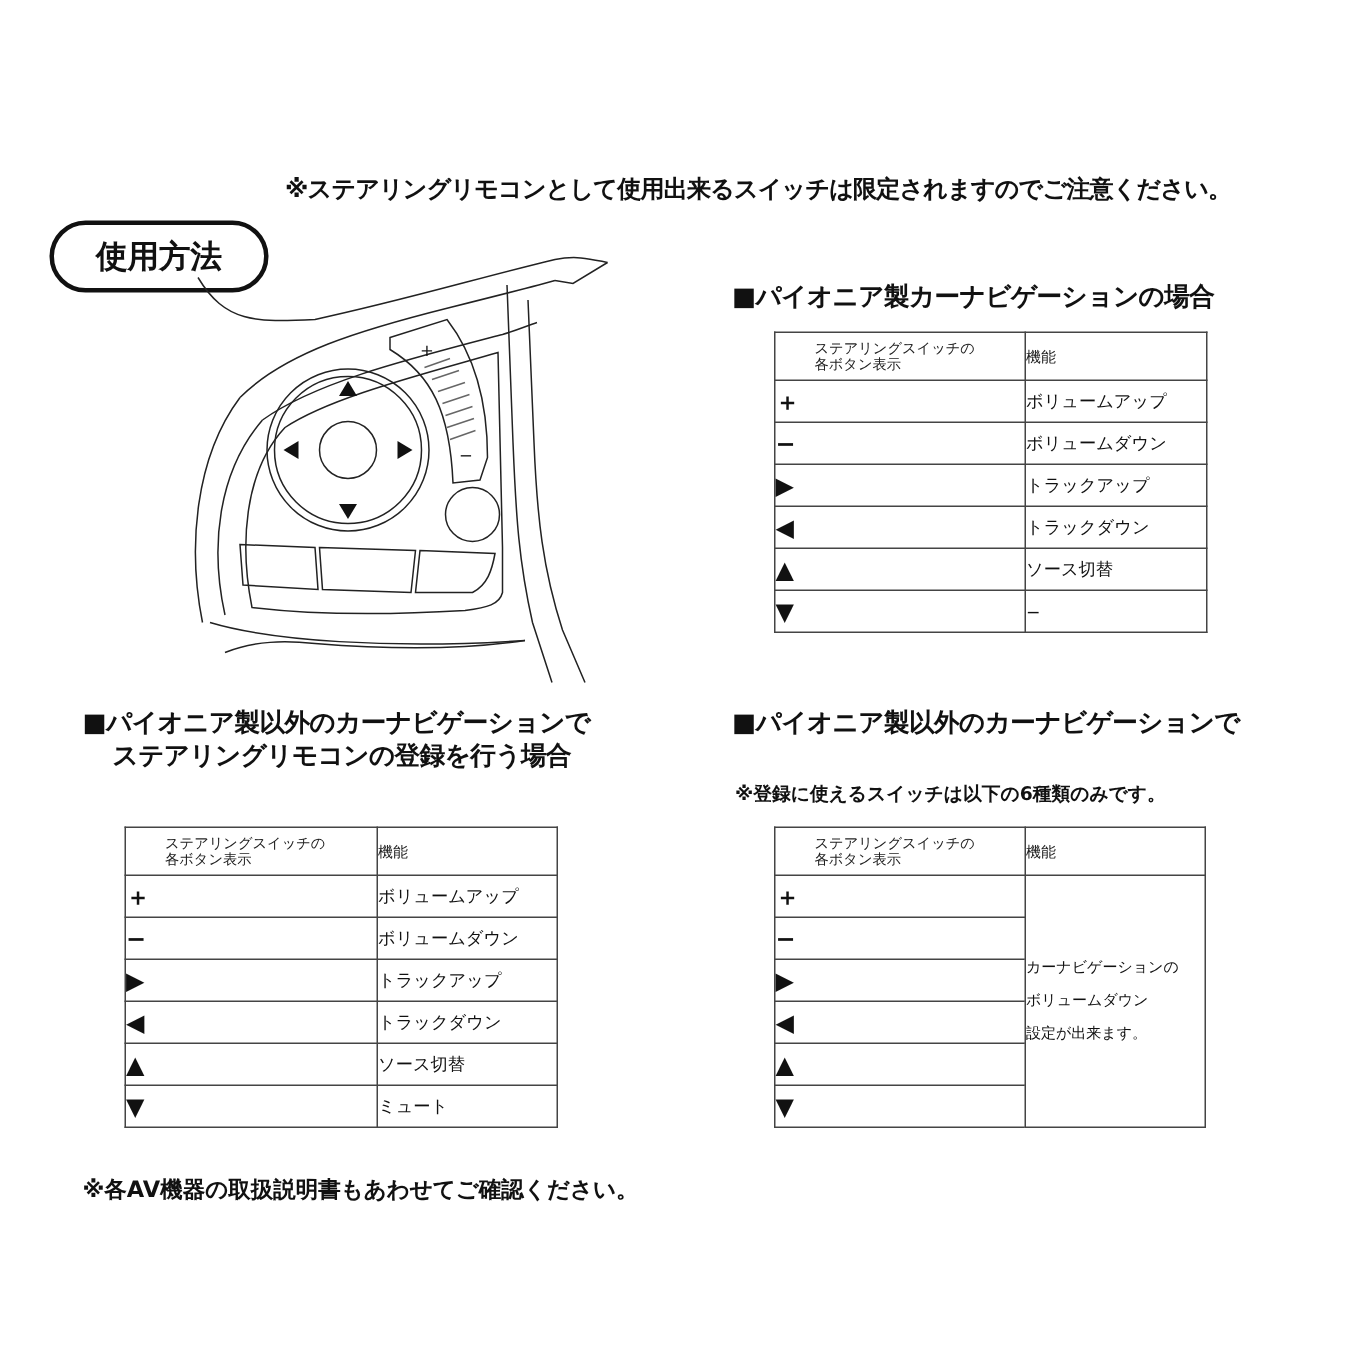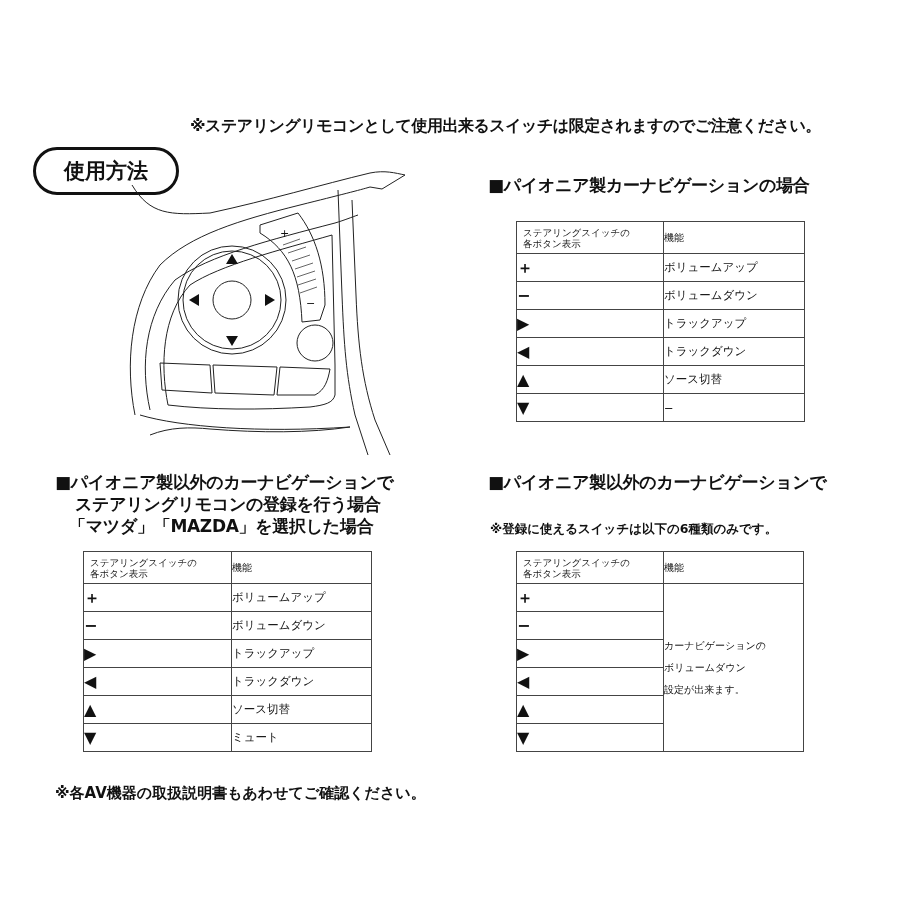--- a/index.html
+++ b/index.html
@@ -6,21 +6,21 @@
   body { width:900px; height:900px; background:#ffffff; position:relative; overflow:hidden;
          font-family:"DejaVu Sans","Liberation Sans",sans-serif; color:#111; }
   .abs { position:absolute; }
   .badge { left:33px; top:107px; width:140px; height:42px; border:3px solid #111; border-radius:24px;
            display:flex; align-items:center; justify-content:center; font-weight:bold; font-size:21px; box-sizing:content-box;margin-top:40px; }
   .notice { left:190px; top:116px; font-size:16px; font-weight:bold; white-space:nowrap; letter-spacing:-0.5px; }
   .sec-title { font-size:17px; font-weight:bold; line-height:22px; white-space:nowrap; letter-spacing:-0.3px; }
   .sub-note { font-size:12.5px; font-weight:bold; white-space:nowrap; }
   table.spec { position:absolute; border-collapse:collapse; font-size:12px; }
   table.spec td { border:1px solid #444; padding:0; vertical-align:middle; }
-  table.spec td.hdr-left { text-align:left; font-size:9.5px; line-height:11px; padding-left:6px; color:#222;margin-top:22px; }
+  table.spec td.hdr-left { text-align:left; font-size:9.5px; line-height:11px; padding-left:26px; color:#222;margin-top:22px; }
   table.spec td.hdr-right { font-size:10px; color:#222; }
   .sym { font-size:16px; font-weight:bold; line-height:1; }
   .fn { font-size:11.5px; }
   .merged { font-size:10px; line-height:22px; }
   .footer { left:55px; top:784px; font-size:15px; font-weight:bold; white-space:nowrap; }
   svg { position:absolute; }
 </style>
 </head>
 <body>
 
@@ -68,21 +68,21 @@
     <line x1="180" y1="128" x2="197" y2="122"></line>
   </g>
 
   <circle cx="195" cy="178" r="18"></circle>
 
   <path d="M40 198 L90 200 L92 228 L42 225 Z"></path>
   <path d="M93 200 L157 202 L154 230 L95 228 Z"></path>
   <path d="M160 202 L210 204 C208 215 205 225 195 230 L157 230 Z"></path>
 </svg>
 
-<div class="abs sec-title" style="left:488px;top:174px">■パイオニア製カーナビゲーションの場合</div>
+<div class="abs sec-title" style="left:488px;top:187px">■パイオニア製カーナビゲーションの場合</div>
 
 <table class="spec" style="left:516px;top:221px;width:289px">
   <tbody>
       <tr style="height:32px">
     <td class="hdr-left" style="width:140px">
       <div>ステアリングスイッチの</div>
       <div>各ボタン表示</div>
     </td>
     <td class="hdr-right">機能</td>
   </tr>
@@ -109,21 +109,20 @@
   <tr style="height:28px">
         <td class="sym">▼</td>
         <td class="fn">−</td>
       </tr>
 </tbody>
   </table>
 
 <div class="abs sec-title" style="left:55px;top:471px">
   <div>■パイオニア製以外のカーナビゲーションで</div>
   <div style="padding-left:20px">ステアリングリモコンの登録を行う場合</div>
-  <div style="padding-left:14px">「マツダ」「MAZDA」を選択した場合</div>
 </div>
 
 <table class="spec" style="left:83px;top:551px;width:289px">
   <tbody>
       <tr style="height:32px">
     <td class="hdr-left" style="width:141px">
       <div>ステアリングスイッチの</div>
       <div>各ボタン表示</div>
     </td>
     <td class="hdr-right">機能</td>

